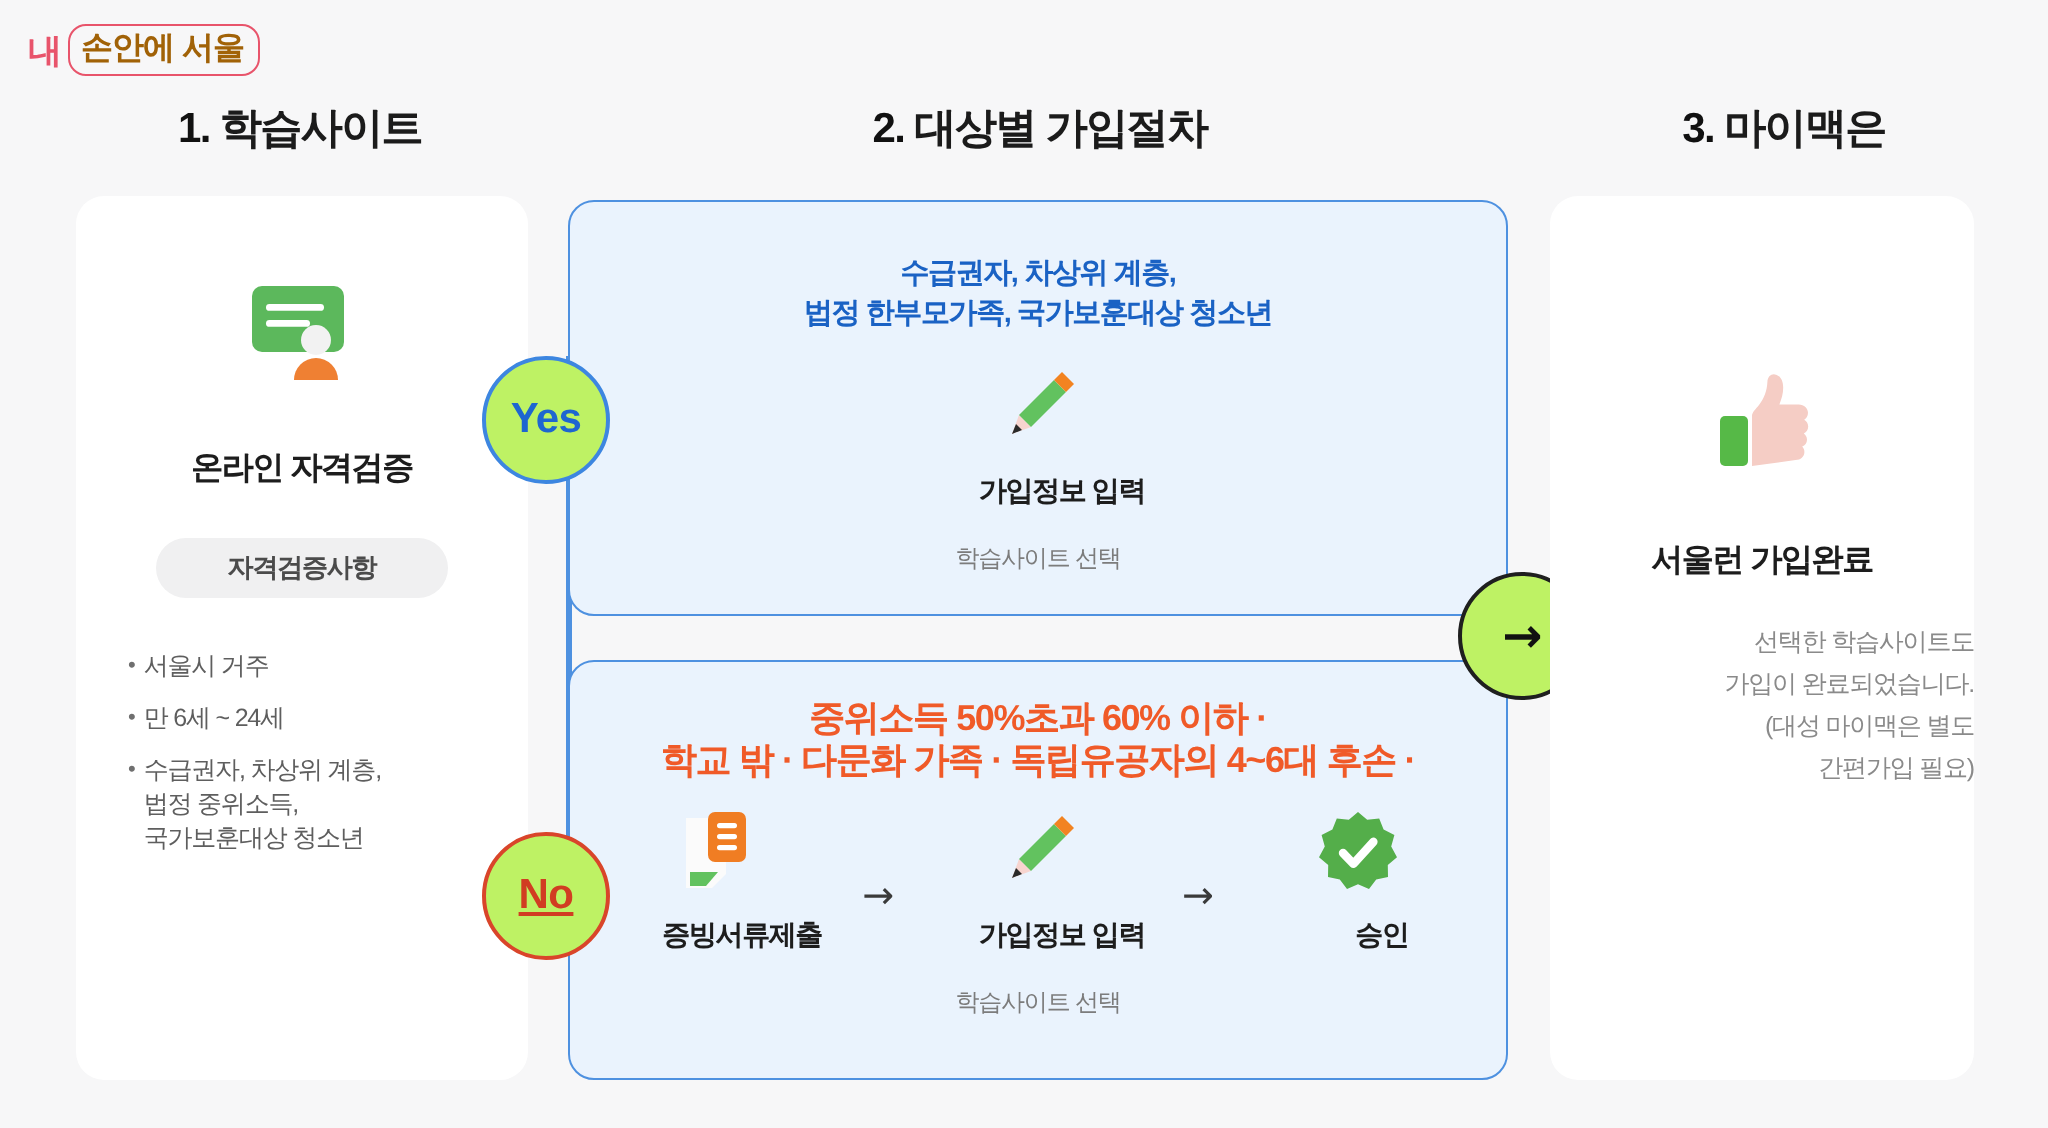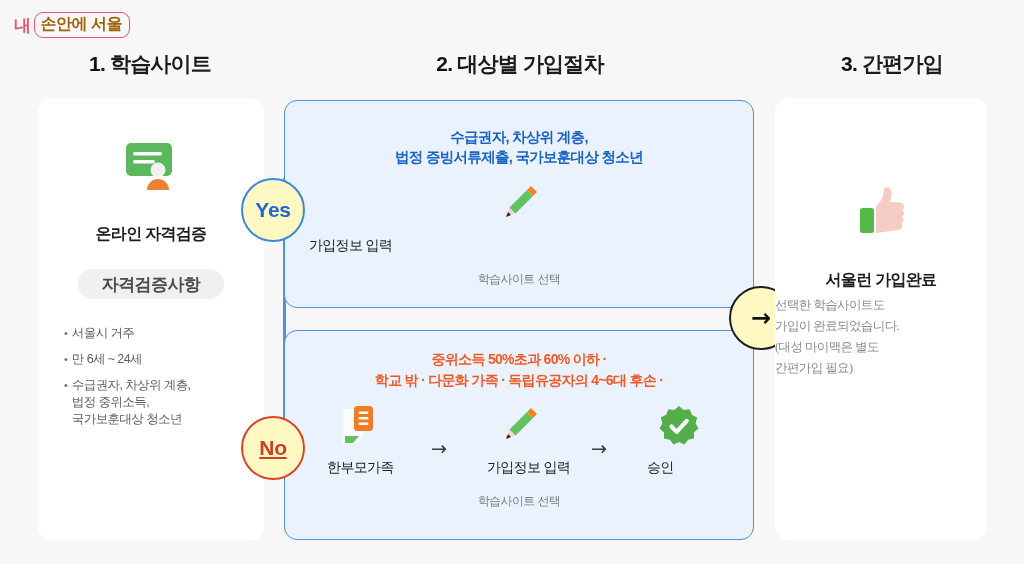--- a/index.html
+++ b/index.html
@@ -40,54 +40,54 @@
   
   .icon-wrap { display: flex; justify-content: center; }
   #left-icon { margin-top: 42px; }
   .card-label {
     text-align: center; font-size: 16px; font-weight: bold; color: #1d1d1d;
     letter-spacing: -0.7px; margin-top: 28px;
   }
   .pill {
     margin: 24px auto 0; width: 146px; height: 30px; border-radius: 16px;
     background: #f0f0f1; display: flex; align-items: center; justify-content: center;
-    font-size: 17px; font-weight: bold; color: #4b4b4b; letter-spacing: -0.6px;
+    font-size: 13px; font-weight: bold; color: #4b4b4b; letter-spacing: -0.6px;
   }
   .bullets { margin: 26px 0 0 26px; }
   .bullet-row { display: flex; align-items: flex-start; margin-bottom: 9px; }
   .bullet-dot { font-size: 11px; color: #6f6f6f; line-height: 17px; margin-right: 4px; }
   .bullet-text { font-size: 12.5px; color: #5e5e5e; line-height: 17px; letter-spacing: -0.6px; }
   .bullet-text .ln { display: block; }
 
   
   #right-icon { margin-top: 86px; }
   .right-note {
-    margin-top: 4px; text-align: left; font-size: 12.5px; color: #8a8a8a;
-    line-height: 21px; letter-spacing: -0.6px; font-family: Liberation Serif, serif;
+    margin-top: 20px; text-align: right; font-size: 12.5px; color: #8a8a8a;
+    line-height: 21px; letter-spacing: -0.6px;
   }
   .right-note .ln { display: block; }
 
   
   .panel {
     position: absolute; background: #eaf3fd; border: 1.6px solid #4e91e0;
     border-radius: 13px;
   }
   #panel-yes { left: 284px; top: 100px; width: 470px; height: 208px; }
   #panel-no  { left: 284px; top: 330px; width: 470px; height: 210px; }
 
   .panel-head {
     text-align: center; font-weight: bold; letter-spacing: -0.7px;
     font-size: 14.5px; line-height: 20px;
   }
   #panel-yes .panel-head { color: #1a62c4; margin-top: 26px; }
-  #panel-no  .panel-head { color: #f05a28; margin-top: 18px; font-size: 14px; line-height: 21px; }
+  #panel-no  .panel-head { color: #f05a28; margin-top: 18px; font-size: 18px; line-height: 21px; }
   .panel-head .ln { display: block; }
 
   .step-label {
-    text-align: left; font-size: 14px; font-weight: normal; color: #1d1d1d;
+    text-align: center; font-size: 14px; font-weight: bold; color: #1d1d1d;
     letter-spacing: -0.7px; margin-top: 10px; padding-left: 24px;
   }
   .step-sub {
     text-align: center; font-size: 12px; color: #7c7c7c;
     letter-spacing: -0.6px; margin-top: 16px;
   }
 
   
   #yes-step { margin-top: 14px; }
 
@@ -102,21 +102,21 @@
     font-family: "DejaVu Sans", sans-serif;
   }
 
   
   .conn { position: absolute; background: #4e91e0; }
   #conn-vert  { left: 283px; top: 178px; width: 3px; height: 272px; }
   #conn-h-top { left: 740px; top: 304px; width: 42px; height: 2.5px; }
   #conn-h-bot { left: 740px; top: 330px; width: 42px; height: 2.5px; }
 
   .badge {
-    position: absolute; border-radius: 50%; background: #fef9c3;
+    position: absolute; border-radius: 50%; background: #bef264;
     display: flex; align-items: center; justify-content: center;
     font-weight: bold; letter-spacing: -0.3px;
   }
   #badge-yes {
     left: 241px; top: 178px; width: 64px; height: 64px;
     border: 2.4px solid #3d86e0; color: #1e66d0; font-size: 21px;
   }
   #badge-no {
     left: 241px; top: 416px; width: 64px; height: 64px;
     border: 2.4px solid #d9452a; color: #d13d22; font-size: 21px; text-decoration: underline;
@@ -137,21 +137,21 @@
     <span class="logo-b">손안에 서울</span>
   </div>
 
   <div class="col-title" id="t1">
     <span class="num">1.</span><span> 학습사이트</span>
   </div>
   <div class="col-title" id="t2">
     <span class="num">2.</span><span> 대상별 가입절차</span>
   </div>
   <div class="col-title" id="t3">
-    <span class="num">3.</span><span> 간편가입</span>
+    <span class="num">3.</span><span> 마이맥은</span>
   </div>
 
   <div class="card" id="card-left">
     <div class="icon-wrap" id="left-icon">
       <svg width="62" height="56" viewBox="0 0 62 56">
         <rect x="6" y="3" width="46" height="33" rx="5" fill="#5cb85c"></rect>
         <rect x="13" y="12" width="29" height="3.4" rx="1.7" fill="#ffffff"></rect>
         <rect x="13" y="20" width="22" height="3.4" rx="1.7" fill="#ffffff"></rect>
         <path d="M27 50 a11 11 0 0 1 22 0 z" fill="#ef8033"></path>
         <circle cx="38" cy="30" r="7.5" fill="#f2f2f2"></circle>
@@ -180,21 +180,21 @@
     </div>
   </div>
 
   <div class="conn" id="conn-vert"></div>
   <div class="conn" id="conn-h-top"></div>
   <div class="conn" id="conn-h-bot"></div>
 
   <div class="panel" id="panel-yes">
     <div class="panel-head">
       <span class="ln">수급권자, 차상위 계층,</span>
-      <span class="ln">법정 증빙서류제출, 국가보훈대상 청소년</span>
+      <span class="ln">법정 한부모가족, 국가보훈대상 청소년</span>
     </div>
     <div id="yes-step">
       <div class="icon-wrap">
         <svg width="46" height="46" viewBox="0 0 46 46">
           <path d="M10 36 L13.5 26.5 L19.5 32.5 Z" fill="#f7d4cf"></path>
           <path d="M10 36 L12 31 L15 34 Z" fill="#2a2a2a"></path>
           <path d="M13.5 26.5 L31 9 L37 15 L19.5 32.5 Z" fill="#62c25f"></path>
           <path d="M31 9 L35 5 L41 11 L37 15 Z" fill="#f28321"></path>
         </svg>
       </div>
@@ -214,21 +214,21 @@
         <div class="icon-wrap">
           <svg width="46" height="46" viewBox="0 0 46 46">
             <path d="M7 6 h20 v28 l-7 7 H7 Z" fill="#fbfbfb"></path>
             <path d="M9 33 h14 l-6 7 H9 Z" fill="#62c25f"></path>
             <rect x="18" y="3" width="19" height="25" rx="3.5" fill="#f07d23"></rect>
             <rect x="22.5" y="8.5" width="10" height="2.6" rx="1.3" fill="#fff"></rect>
             <rect x="22.5" y="14" width="10" height="2.6" rx="1.3" fill="#fff"></rect>
             <rect x="22.5" y="19.5" width="10" height="2.6" rx="1.3" fill="#fff"></rect>
           </svg>
         </div>
-        <div class="step-label">한부모가족</div>
+        <div class="step-label">증빙서류제출</div>
         <div class="step-sub"></div>
       </div>
 
       <div class="step-arrow">→</div>
 
       <div class="step">
         <div class="icon-wrap">
           <svg width="46" height="46" viewBox="0 0 46 46">
             <path d="M10 36 L13.5 26.5 L19.5 32.5 Z" fill="#f7d4cf"></path>
             <path d="M10 36 L12 31 L15 34 Z" fill="#2a2a2a"></path>

